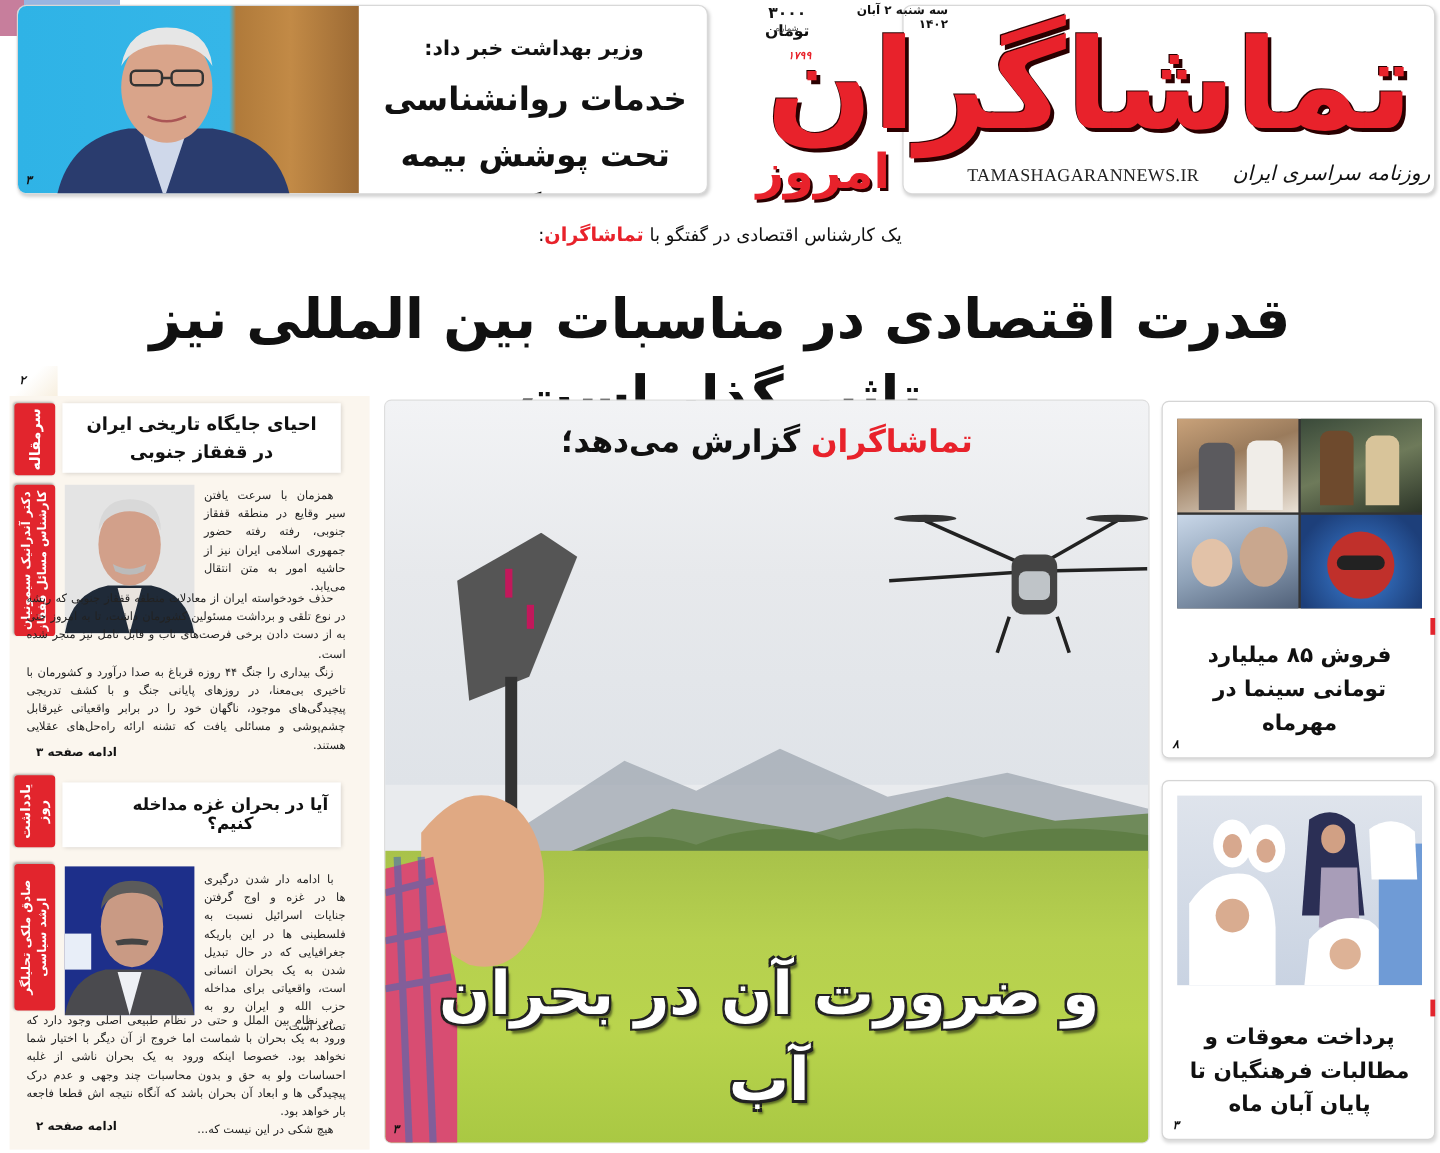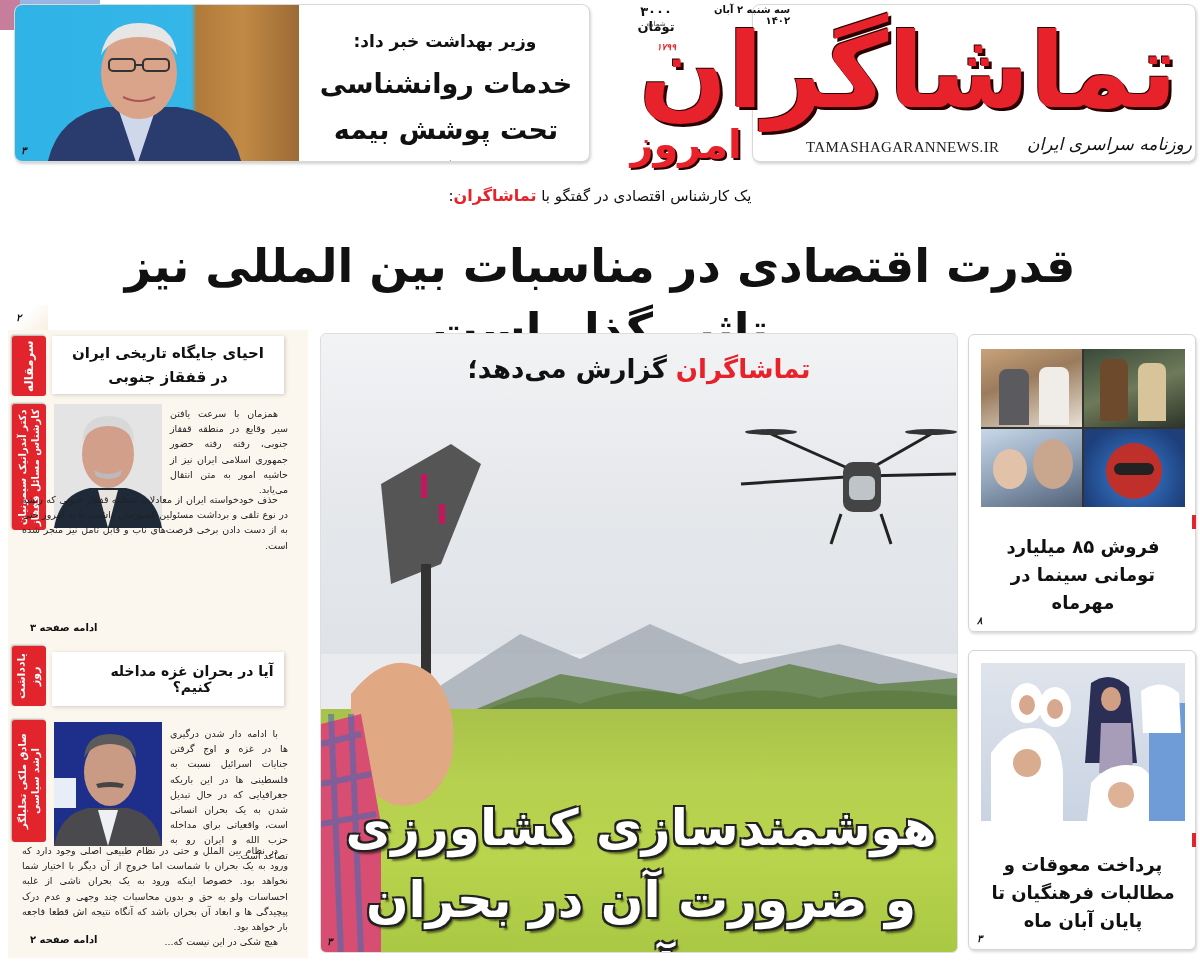--- a/index.html
+++ b/index.html
@@ -227,20 +227,21 @@
     <ellipse cx="54" cy="50" rx="26" ry="34" fill="#d2a08a"></ellipse>
     <path d="M28 38 Q30 12 54 12 Q80 12 80 38 Q72 22 54 22 Q36 22 28 38 Z" fill="#d8d8d8"></path>
     <path d="M40 66 Q54 74 68 66 L66 72 Q54 78 42 72 Z" fill="#bbb"></path>
   </svg>
 </div>
 <div class="col-text" style="left:170px; top:406px; width:118px;">
   <p>همزمان با سرعت یافتن سیر وقایع در منطقه قفقاز جنوبی، رفته رفته حضور جمهوری اسلامی ایران نیز از حاشیه امور به متن انتقال می‌یابد.</p>
 </div>
 <div class="col-text" style="left:22px; top:492px; width:266px; padding-left:0;">
   <p style="margin-right:0;">حذف خودخواسته ایران از معادلات منطقه قفقاز جنوبی که ریشه در نوع تلقی و برداشت مسئولین کشورمان داشت، تا به امروز حتی به از دست دادن برخی فرصت‌های ناب و قابل تامل نیز منجر شده است.</p>
+  <p>زنگ بیداری را جنگ ۴۴ روزه قرباغ به صدا درآورد و کشورمان با تاخیری بی‌معنا، در روزهای پایانی جنگ و با کشف تدریجی پیچیدگی‌های موجود، ناگهان خود را در برابر واقعیاتی غیرقابل چشم‌پوشی و مسائلی یافت که تشنه ارائه راه‌حل‌های عقلایی هستند.</p>
 </div>
 <div class="continue" style="left:30px; top:622px;">ادامه صفحه ۳</div>
 
 <div class="red-tag" style="left:12px; top:646px; width:34px; height:60px; font-size:11px;">
     <span>یادداشت روز</span>
   </div>
 <div class="col-title-box" style="left:52px; top:652px; width:232px; height:54px; font-size:14px;padding-left:48px;">
     <span>آیا در بحران غزه مداخله کنیم؟</span>
   </div>
 <div class="red-tag" style="left:12px; top:720px; width:34px; height:122px; font-size:10px; line-height:13px;">
@@ -297,21 +298,20 @@
     <path d="M30 250 Q70 200 110 230 Q140 260 130 320 Q110 370 70 360 Q30 340 30 300 Z" fill="#e0a983"></path>
     <path d="M0 280 L40 270 L60 380 L60 510 L0 510 Z" fill="#d84d72"></path>
     <path d="M0 300 L40 290 M0 340 L50 330 M0 380 L55 370 M10 270 L20 510 M30 270 L40 510" stroke="#4a6bb5" stroke-width="6" opacity="0.6"></path>
   </svg>
 
   <div class="center-kicker">
     <span class="brand">تماشاگران</span>
     <span>گزارش می‌دهد؛</span>
   </div>
   <div class="center-title">
-    <div>هوشمندسازی کشاورزی</div>
     <div>و ضرورت آن در بحران آب</div>
   </div>
   <span class="page-num" style="left:6px; top:602px;">۳</span>
 </div>
 
 <div class="right-card" style="top:334px; height:298px;">
   <div class="grid4">
     <div style="background:linear-gradient(160deg,#c9a27a 0%,#9a7b5c 40%,#e9e1d6 100%);">
       <div style="position:absolute;left:18px;top:20px;width:30px;height:56px;background:#5b5a5e;border-radius:8px 8px 0 0;"></div>
       <div style="position:absolute;left:58px;top:18px;width:30px;height:58px;background:#f0ede8;border-radius:8px 8px 0 0;"></div>

